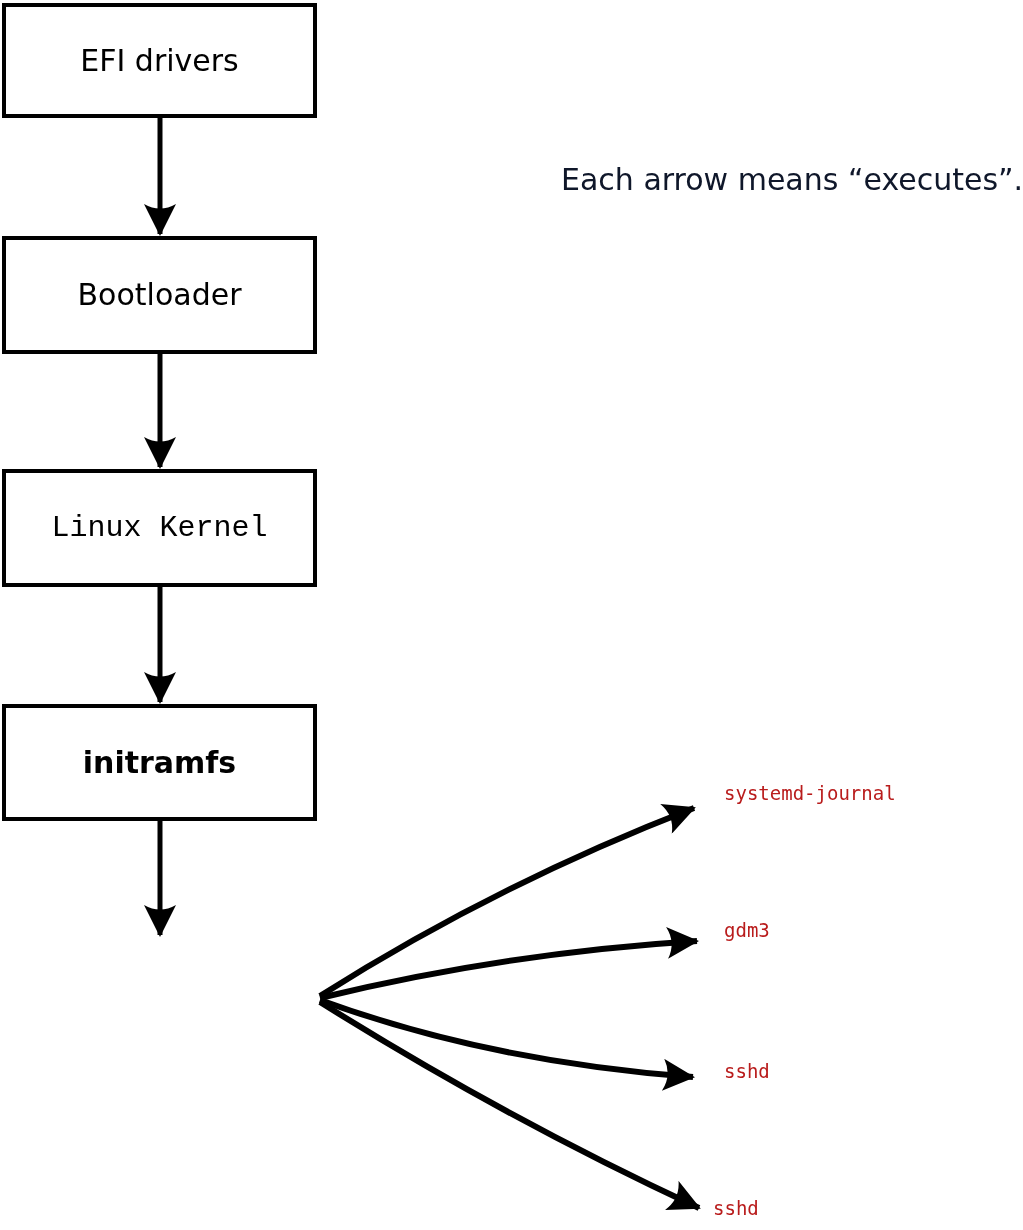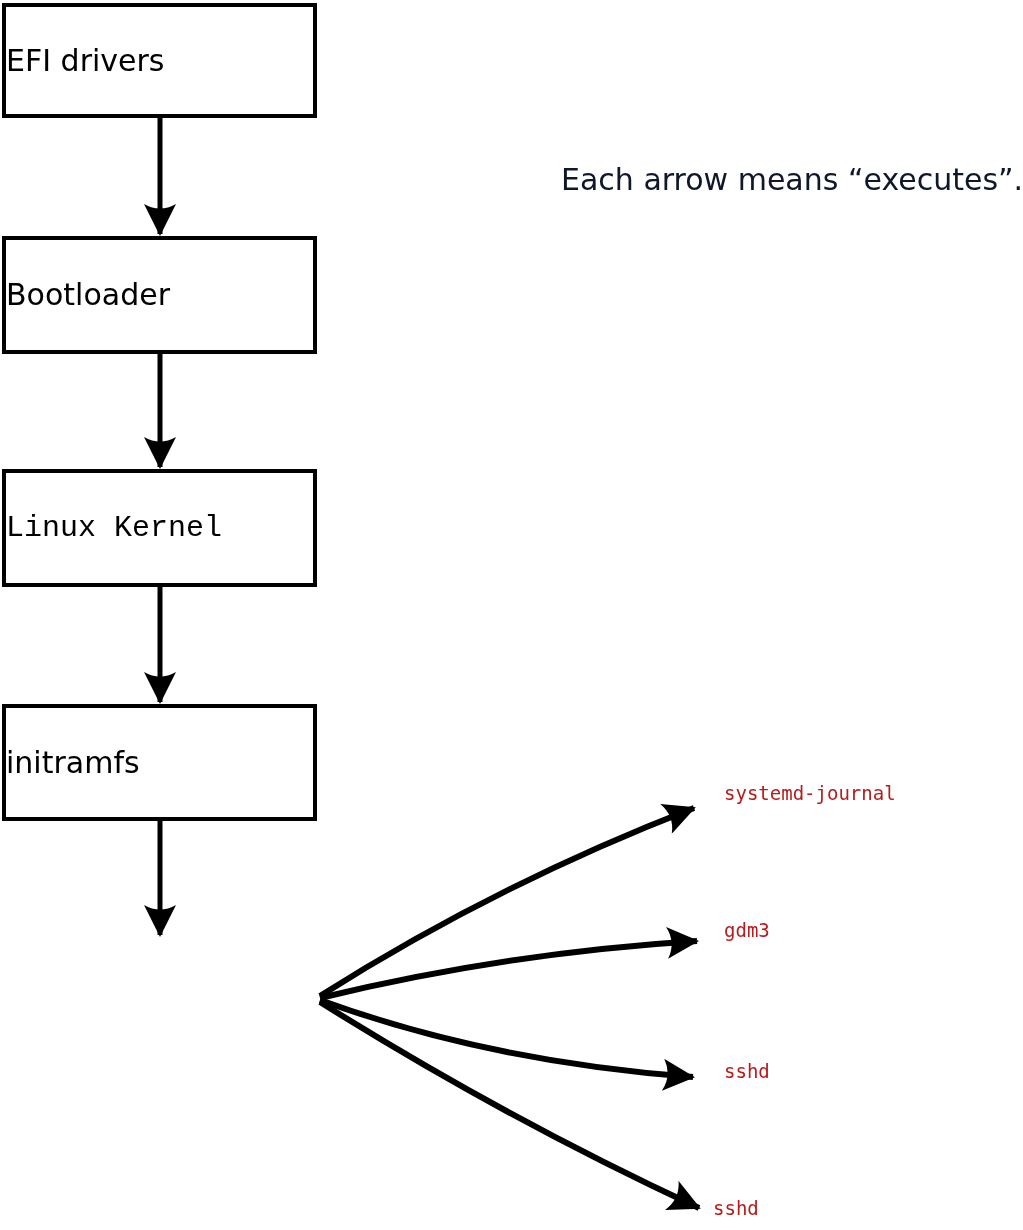--- a/index.html
+++ b/index.html
@@ -25,28 +25,29 @@
   }
   .node-box {
     position: absolute;
     left: 2px;
     width: 315px;
     box-sizing: border-box;
     border: 4px solid #000000;
     background: #ffffff;
     display: flex;
     align-items: center;
+    justify-content: center;
     font-size: 30px;
     line-height: 36px;
     color: #000000;
   }
   .box-efi       { top: 3px;   height: 115px; }
   .box-boot      { top: 236px; height: 118px; }
   .box-kernel    { top: 469px; height: 118px; font-family: Liberation Mono, monospace; }
-  .box-initramfs { top: 704px; height: 117px; }
+  .box-initramfs { top: 704px; height: 117px; font-weight: bold; }
   .box-systemd   { top: 937px; height: 118px; }
 
   .proc-label {
     position: absolute;
     font-family: "DejaVu Sans Mono", "Liberation Mono", monospace;
     font-size: 19px;
     line-height: 34px;
     white-space: nowrap;
     color: #b91c1c;
   }

